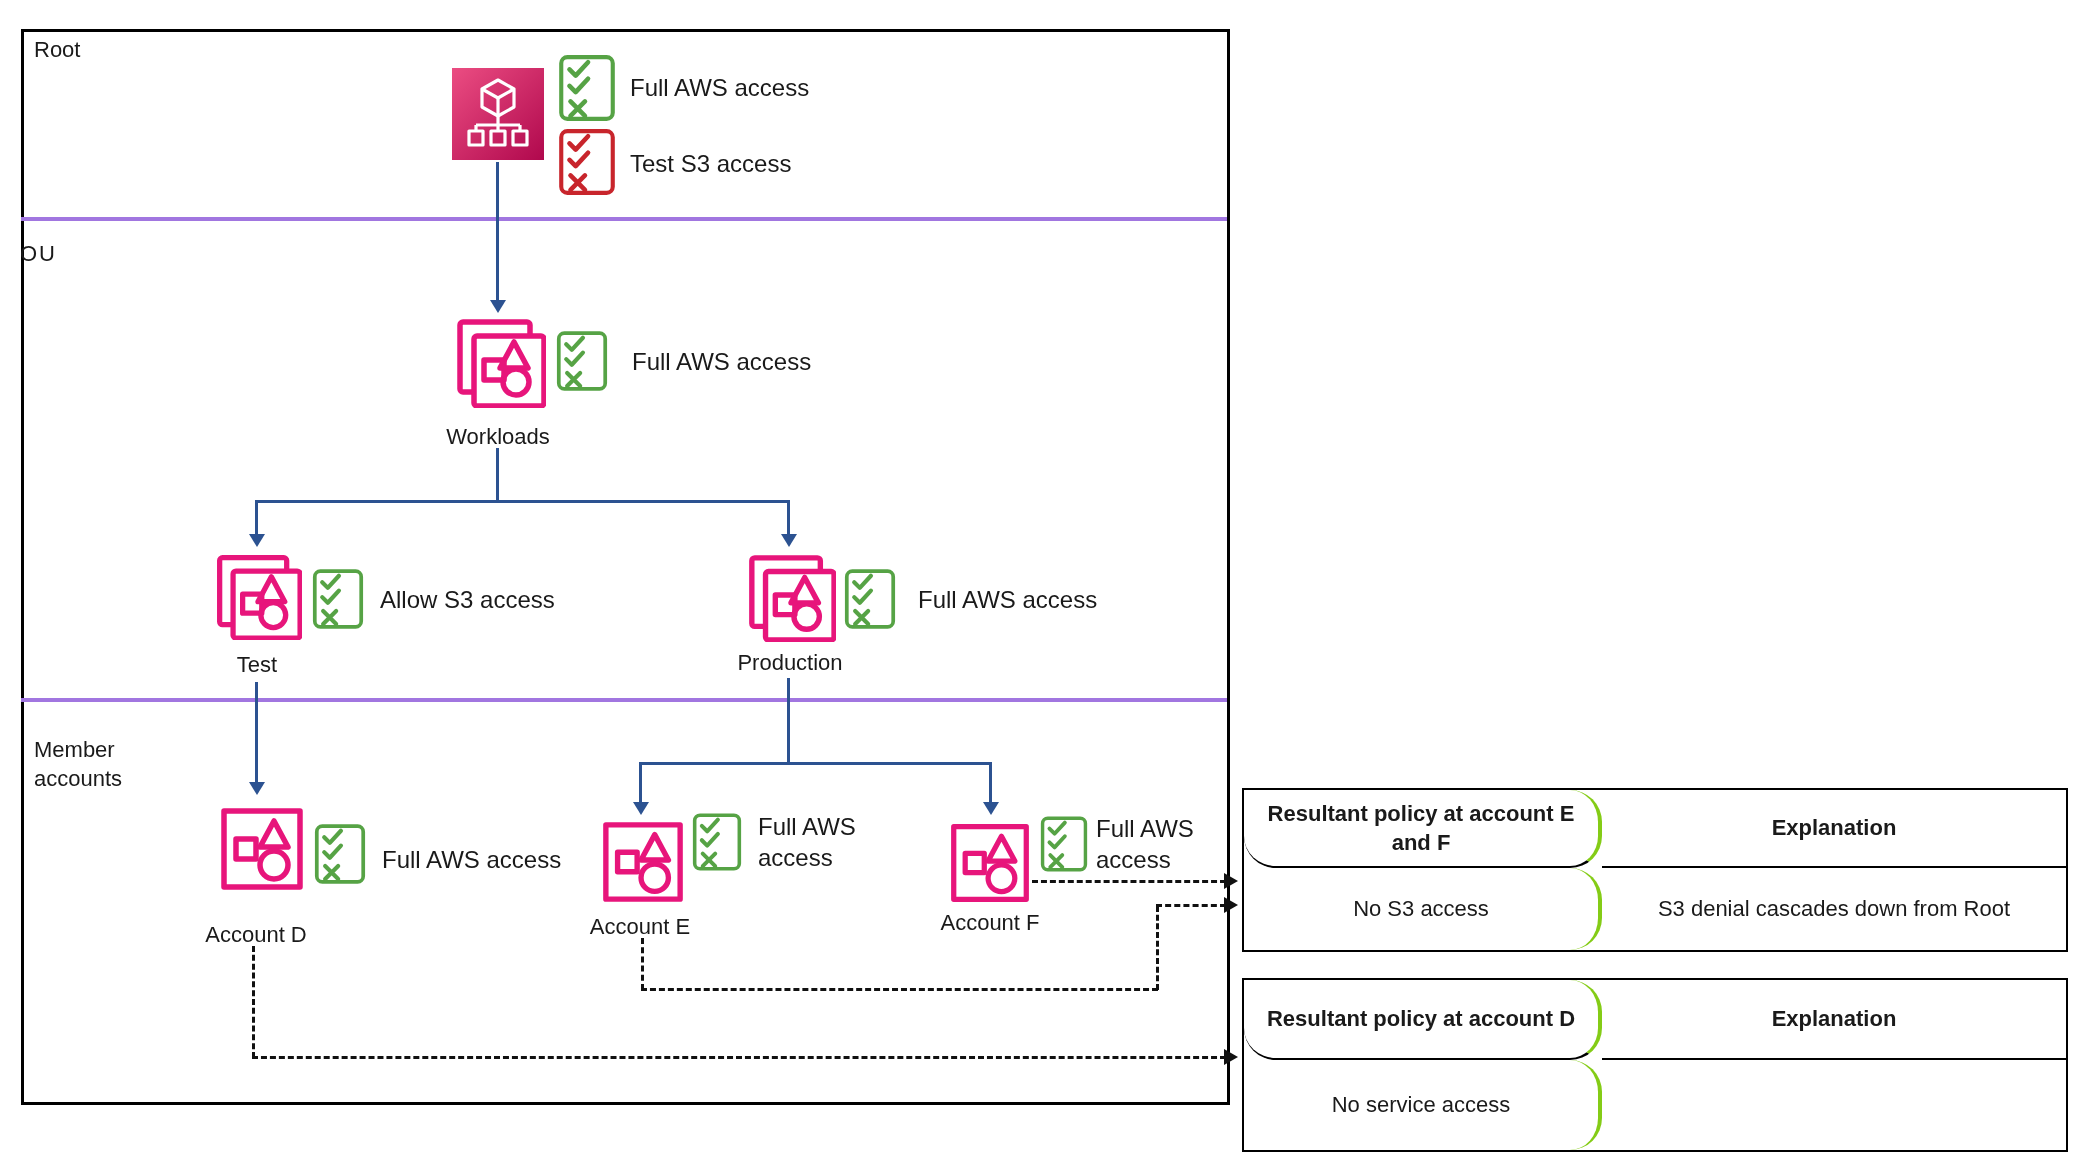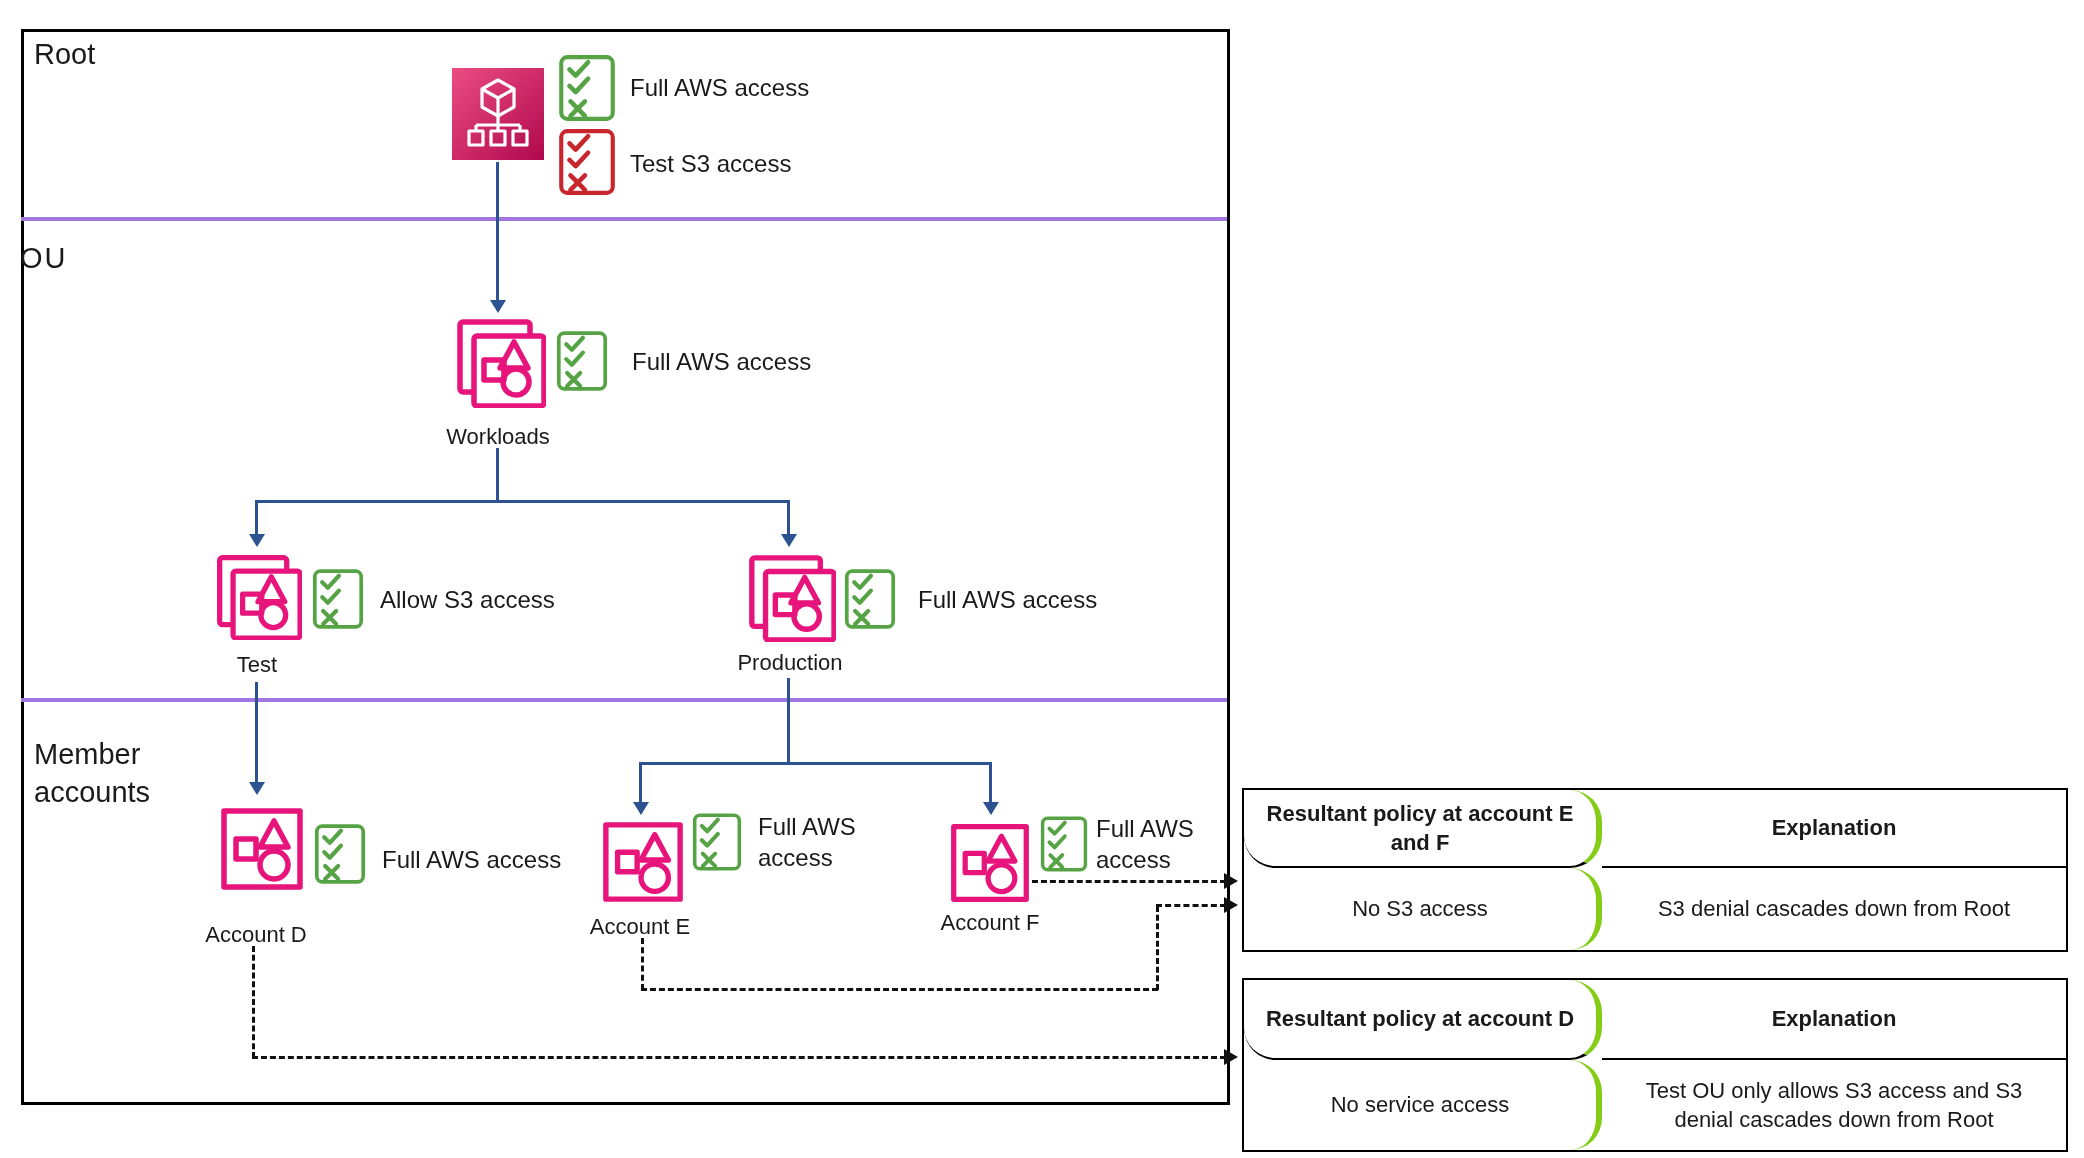--- a/index.html
+++ b/index.html
@@ -3,39 +3,39 @@
 <meta charset="utf-8">
 <style>
   html,body{margin:0;padding:0;background:#fff;}
   #stage{position:relative;width:2084px;height:1158px;background:#fff;
          font-family:"Liberation Sans",sans-serif;color:#1a1a1a;overflow:hidden;}
   .abs{position:absolute;}
   
   #frame{left:21px;top:29px;width:1203px;height:1070px;border:3px solid #000;}
   .purple{left:21px;width:1206px;height:4px;background:#A176E0;}
   
-  .seclabel{font-size:29px;line-height:1.3;}
+  .seclabel{font-size:22px;line-height:1.3;}
   
   .clabel{transform:translateX(-50%);white-space:nowrap;font-size:22px;}
   
   .ptext{font-size:24px;white-space:nowrap;}
   .ptext.wrap{white-space:normal;width:112px;line-height:1.28;}
   
   .vline{width:3px;background:#2C5291;}
   .hline{height:3px;background:#2C5291;}
   .bhead{width:0;height:0;border-left:8px solid transparent;border-right:8px solid transparent;border-top:13px solid #2C5291;}
   
   .dh{border-top:3px dashed #111;height:0;}
   .dv{border-left:3px dashed #111;width:0;}
   .dhead{width:0;height:0;border-top:8px solid transparent;border-bottom:8px solid transparent;border-left:14px solid #111;}
   
   .tbl{border:2px solid #000;background:#fff;display:grid;grid-template-columns:358px 1fr;}
   .cell{display:flex;align-items:center;justify-content:center;text-align:center;
         padding:6px 12px;font-size:22px;line-height:1.32;box-sizing:border-box;}
-  .cell.c1{border-right:6px solid #84cc16;border-radius:32px;}
+  .cell.c1{border-right:4px solid #84cc16;border-radius:32px;}
   .cell.hdr{font-weight:bold;border-bottom:2px solid #000;}
   svg{display:block;}
 </style>
 </head>
 <body>
 
 <div id="stage">
 
   <div class="abs" id="frame"></div>
   <div class="abs purple" style="top:217px;"></div>
@@ -269,16 +269,15 @@
     <div class="cell hdr c1">Resultant policy at account E and F</div>
     <div class="cell hdr">Explanation</div>
     <div class="cell c1">No S3 access</div>
     <div class="cell">S3 denial cascades down from Root</div>
   </div>
 
   <div class="abs tbl" style="left:1242px;top:978px;width:822px;height:170px;grid-template-rows:80px 1fr;">
     <div class="cell hdr c1">Resultant policy at account D</div>
     <div class="cell hdr">Explanation</div>
     <div class="cell c1">No service access</div>
-    <div class="cell">Test OU only allows S3 access and S3 denial cascades down from Root</div>
   </div>
 
 </div>
 
 </body></html>

